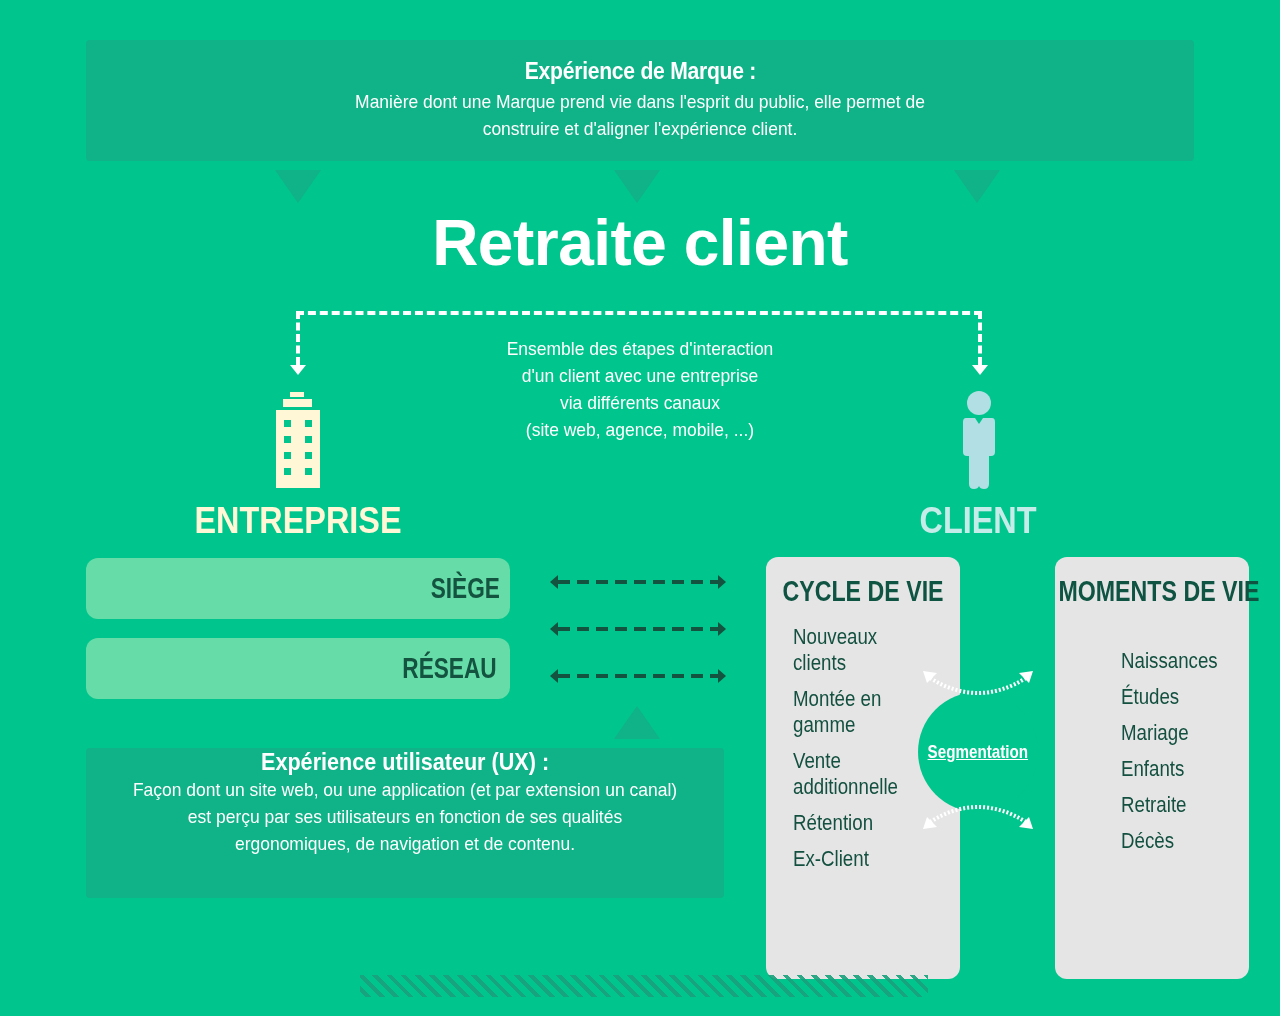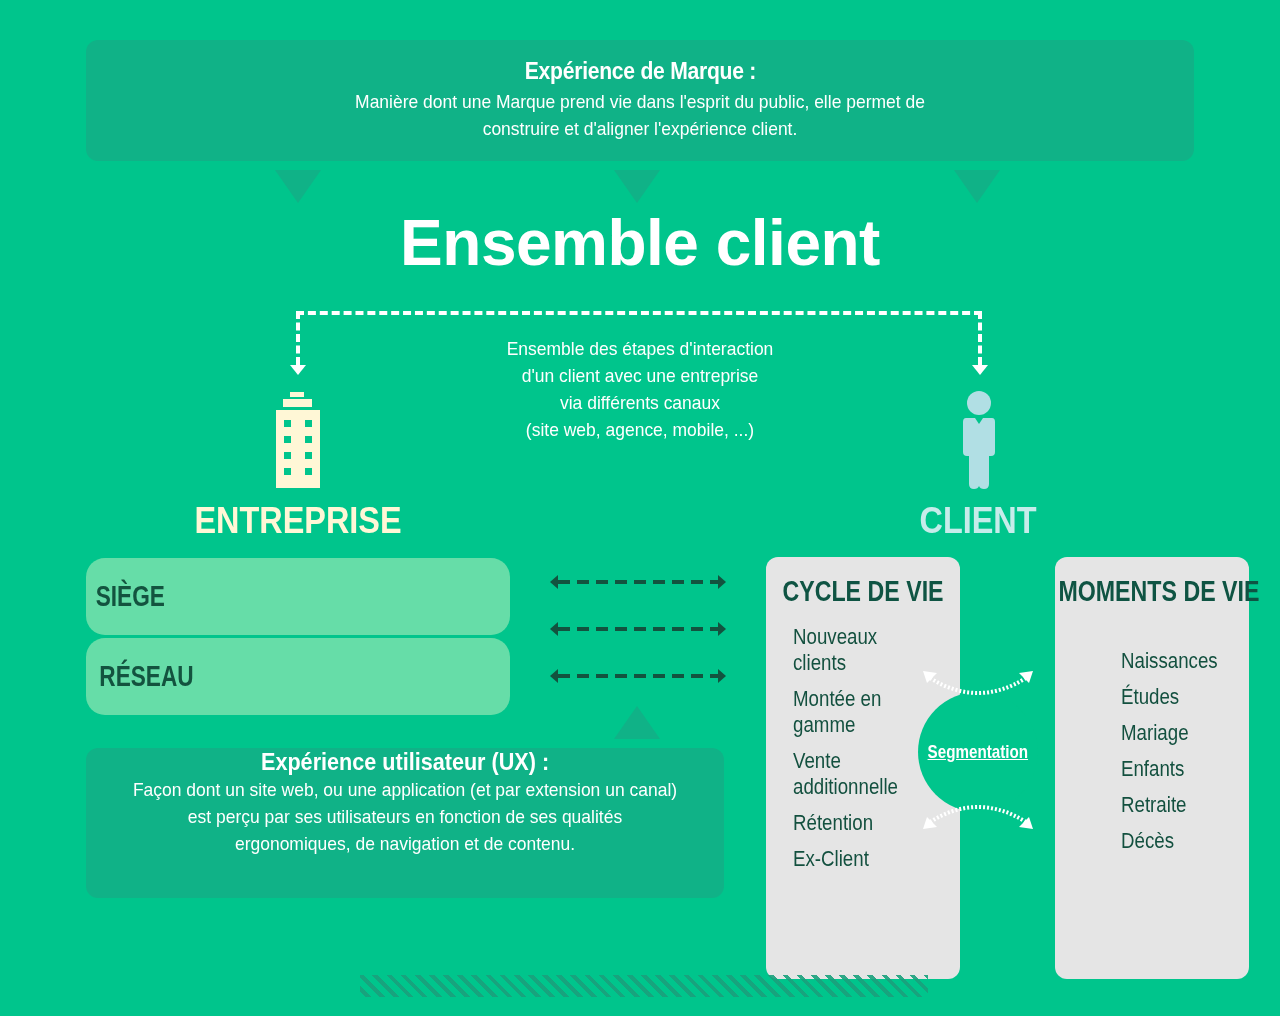--- a/index.html
+++ b/index.html
@@ -1,41 +1,41 @@
 <!DOCTYPE html>
 <html><head>
 <meta charset="utf-8">
 <style>
   * { box-sizing: border-box; margin: 0; padding: 0; }
   html, body { width: 1280px; height: 1016px; overflow: hidden; }
   body { background: #00c58c; font-family: "Liberation Sans", "DejaVu Sans", sans-serif; position: relative; color: #fff; }
   .abs { position: absolute; }
 
-  .box-dark { background: #10b287; border-radius: 12px; }
+  .box-dark { background: #10b287; border-radius: 4px; }
   .brand-box { left: 86px; top: 40px; width: 1108px; height: 121px; text-align: center; padding-top: 17px; }
   .brand-title { font-weight: bold; font-size: 24px; transform: scaleX(0.88); display: inline-block; letter-spacing: -0.3px; }
   .brand-desc { font-size: 19px; line-height: 27px; width: 700px; margin: 3px auto 0; transform: scaleX(0.92); }
 
   .tri-down { width: 0; height: 0; border-left: 23px solid transparent; border-right: 23px solid transparent; border-top: 33px solid #10b287; }
   .tri-up { width: 0; height: 0; border-left: 23px solid transparent; border-right: 23px solid transparent; border-bottom: 33px solid #10b287; }
 
   .main-title { left: 0; width: 1280px; top: 206px; text-align: center; font-weight: bold; font-size: 64px; letter-spacing: -0.5px; }
 
   .dash-h { left: 296px; top: 311px; width: 686px; height: 0; border-top: 4px dashed #ffffff; }
   .dash-vl { left: 296px; top: 311px; height: 54px; border-left: 4px dashed #ffffff; }
   .dash-vr { left: 978px; top: 311px; height: 54px; border-left: 4px dashed #ffffff; }
   .arrow-down-w { width: 0; height: 0; border-left: 8px solid transparent; border-right: 8px solid transparent; border-top: 10px solid #fff; }
 
   .journey-desc { left: 440px; width: 400px; top: 335px; text-align: center; font-size: 19px; line-height: 27px; transform: scaleX(0.92); }
 
   .section-label { font-weight: bold; font-size: 36px; text-align: center; transform: scaleX(0.9); }
   .ent-label { left: 160px; width: 276px; top: 500px; color: #fff7d6; }
   .cli-label { left: 880px; width: 196px; top: 500px; color: #c6ecea; }
 
-  .pill { left: 86px; width: 424px; height: 77px; background: #66dda8; border-radius: 19px; display: flex; align-items: center; justify-content: flex-start; }
+  .pill { left: 86px; width: 424px; height: 61px; background: #66dda8; border-radius: 12px; display: flex; align-items: center; justify-content: flex-end; }
   .pill span { color: #13533f; font-weight: bold; font-size: 29px; transform: scaleX(0.78); display: inline-block; }
 
   .double-arrow { left: 550px; width: 176px; height: 14px; }
 
   .ux-box { left: 86px; top: 748px; width: 638px; height: 150px; text-align: center; }
   .ux-title { font-weight: bold; font-size: 24px; transform: scaleX(0.9); display: inline-block; }
   .ux-desc { font-size: 19px; line-height: 27px; width: 600px; margin: 0 auto; transform: scaleX(0.92); }
 
   .panel { top: 557px; height: 422px; background: #e5e5e5; border-radius: 12px; }
   .panel-cycle { left: 766px; width: 194px; }
@@ -61,21 +61,21 @@
 
 <div class="abs box-dark brand-box">
   <div class="brand-title">Expérience de Marque :</div>
   <div class="brand-desc">Manière dont une Marque prend vie dans l'esprit du public, elle permet de construire et d'aligner l'expérience client.</div>
 </div>
 
 <div class="abs tri-down" style="left:275px; top:170px;"></div>
 <div class="abs tri-down" style="left:614px; top:170px;"></div>
 <div class="abs tri-down" style="left:954px; top:170px;"></div>
 
-<div class="abs main-title">Ensemble client</div>
+<div class="abs main-title">Retraite client</div>
 
 <div class="abs dash-h"></div>
 <div class="abs dash-vl"></div>
 <div class="abs dash-vr"></div>
 <div class="abs arrow-down-w" style="left:290px; top:365px;"></div>
 <div class="abs arrow-down-w" style="left:972px; top:365px;"></div>
 
 <div class="abs journey-desc">
   <div>Ensemble des étapes d'interaction</div>
   <div>d'un client avec une entreprise</div>

